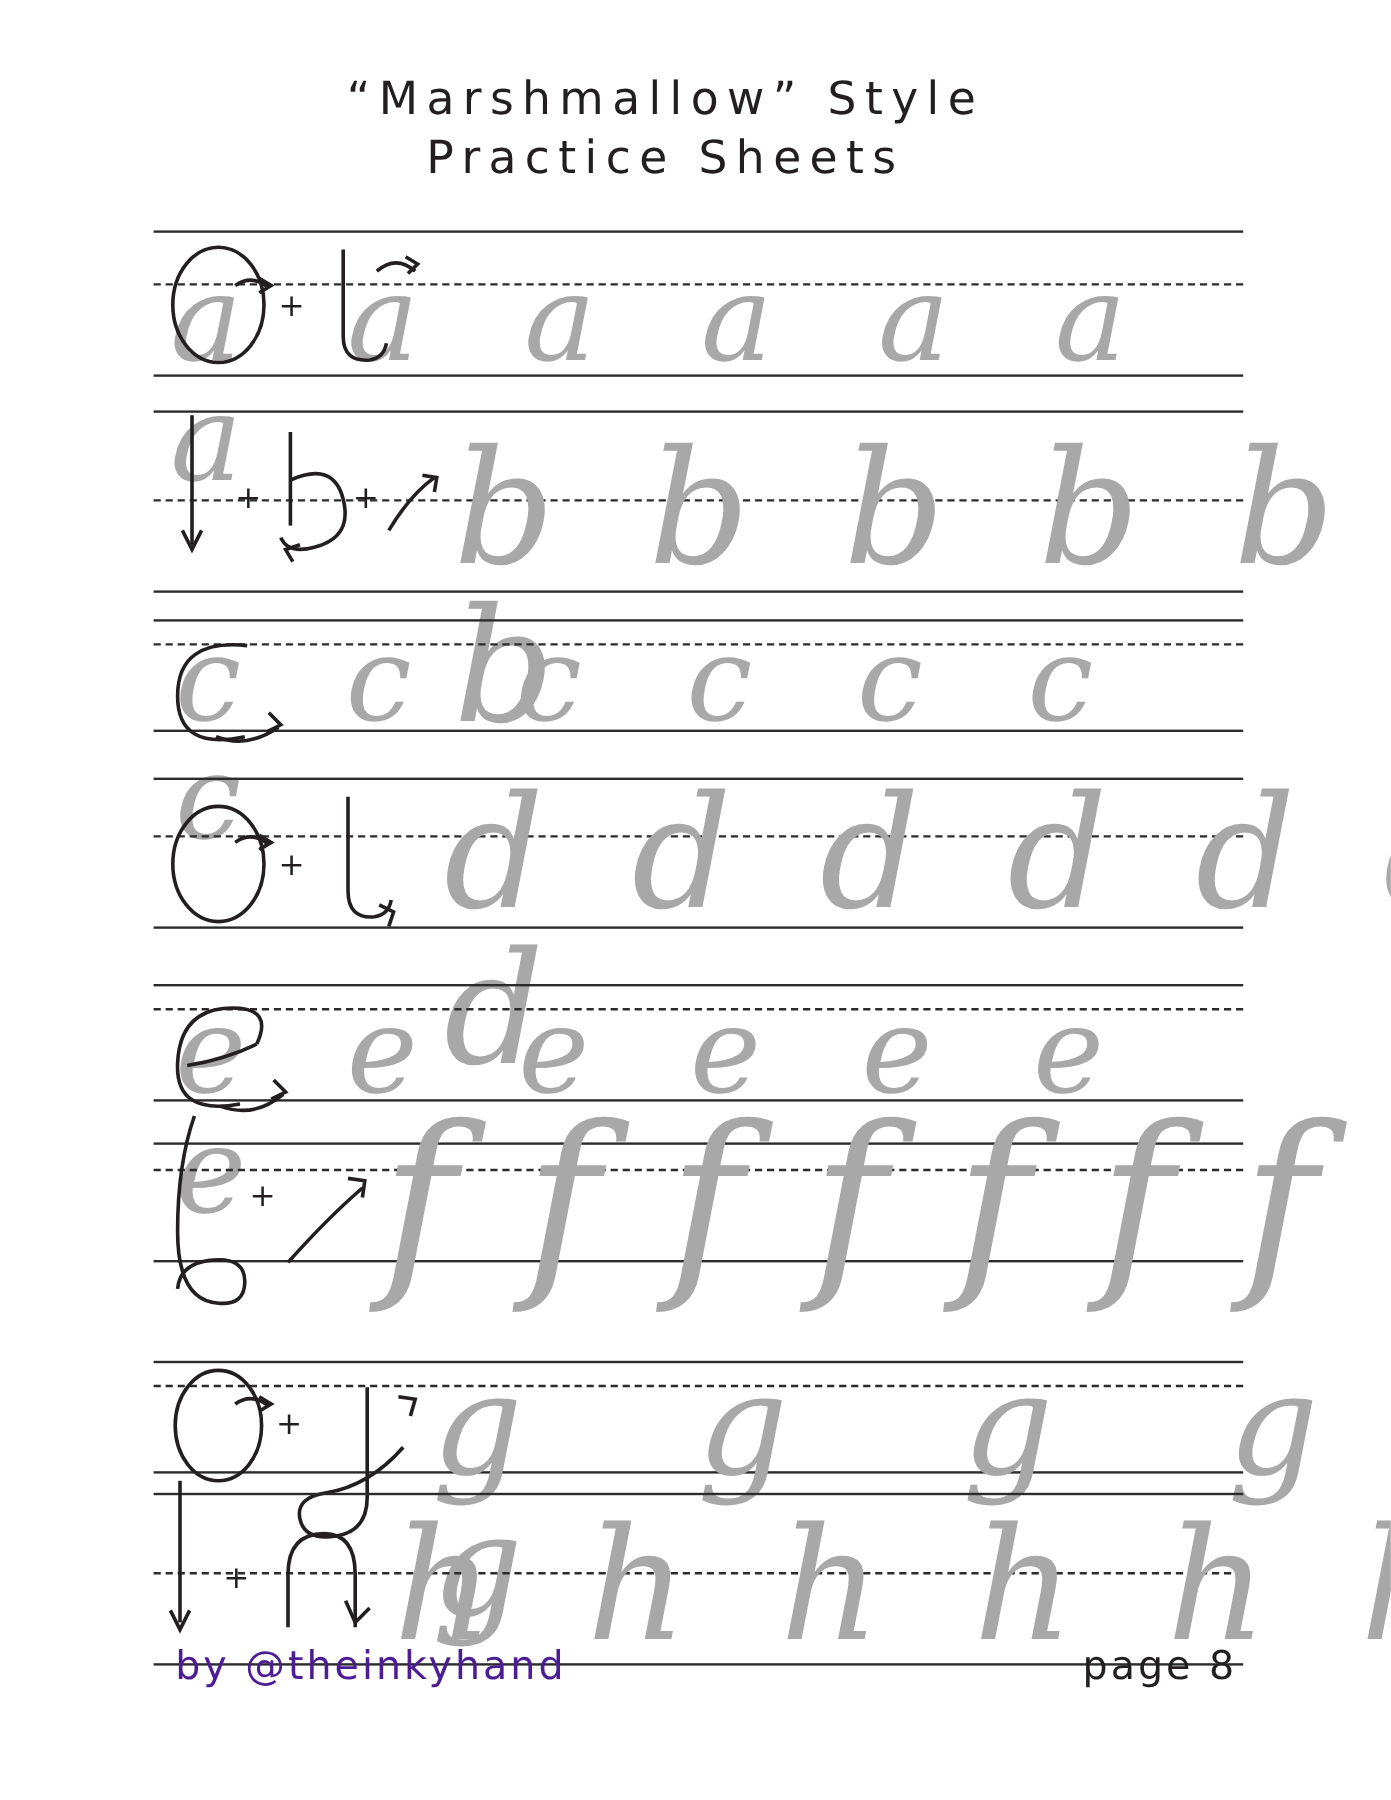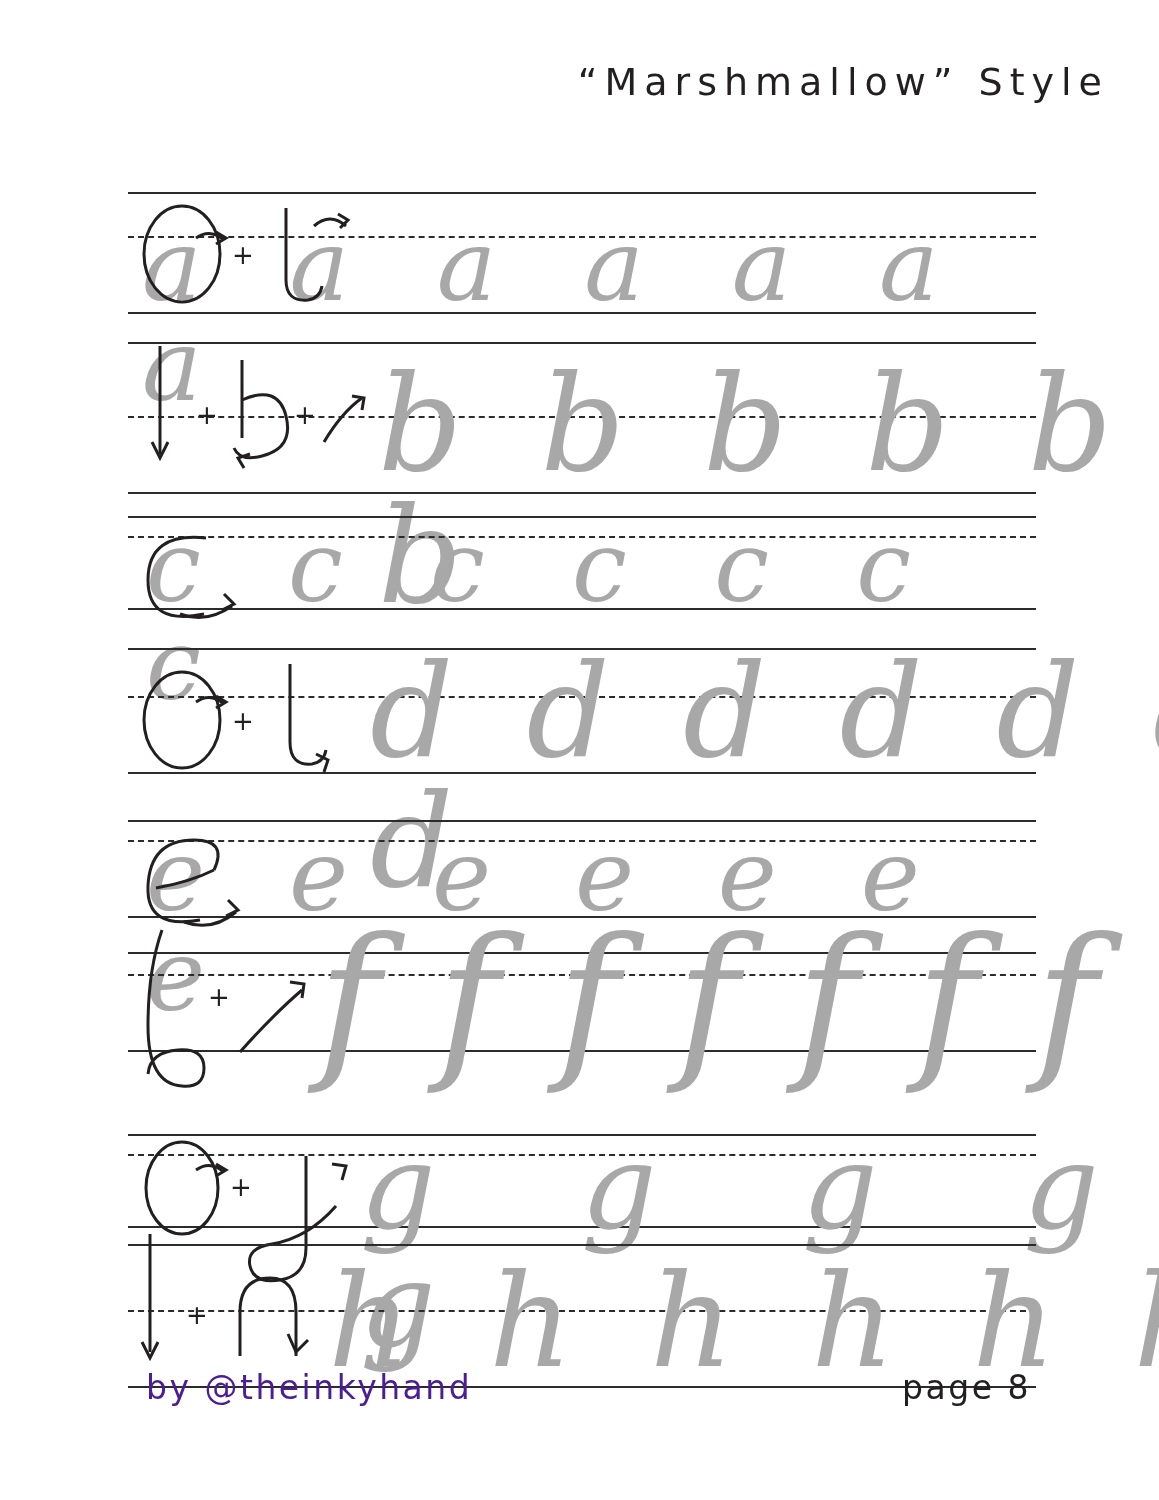--- a/index.html
+++ b/index.html
@@ -23,21 +23,21 @@
     background: #ffffff;
     box-sizing: border-box;
   }
 
   
   .title-block {
     position: absolute;
     top: 58px;
     left: 0;
     width: 1109px;
-    text-align: right;
+    text-align: center;
   }
   .title-line {
     font-family: "DejaVu Sans", sans-serif;
     font-size: 38px;
     letter-spacing: 7px;
     color: #231f20;
     line-height: 1.28;
     white-space: pre;
   }
 
@@ -125,20 +125,21 @@
     font-family: "DejaVu Sans", sans-serif;
   }
 </style>
 </head>
 <body>
 
 <div class="page">
 
   <div class="title-block">
     <div class="title-line">“Marshmallow” Style</div>
+    <div class="title-line">Practice Sheets</div>
   </div>
 
   <div class="rows">
 
     <div class="row" style="position:absolute; top:0; height:130px;">
       <div class="line" style="top:0;"></div>
       <div class="line dashed" style="top:44px;"></div>
       <div class="line" style="top:120px;"></div>
       <div class="letters" style="top:24px; padding-left:14px;align-items:flex-end;">
         <span class="glyph" style="font-size:100px; letter-spacing:28px;">a a a a a a a</span>

